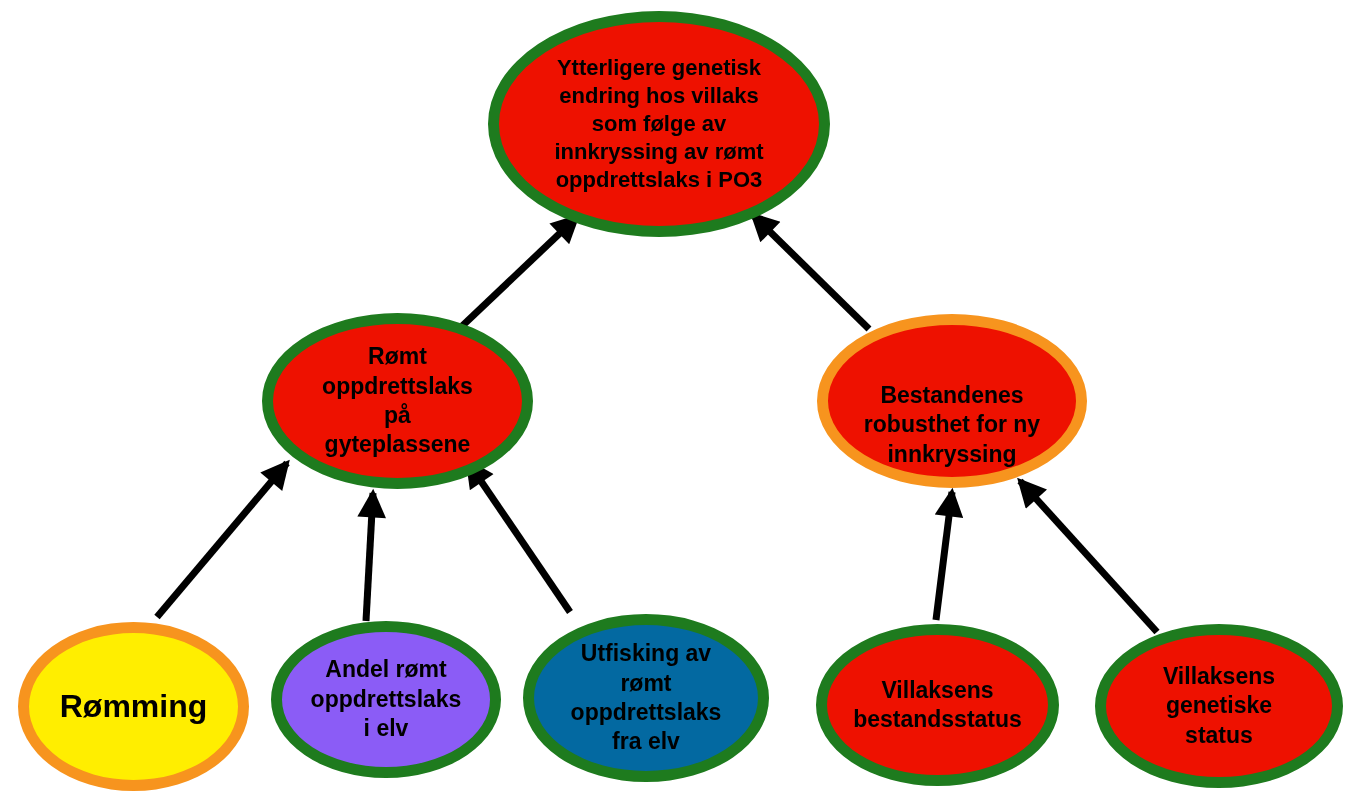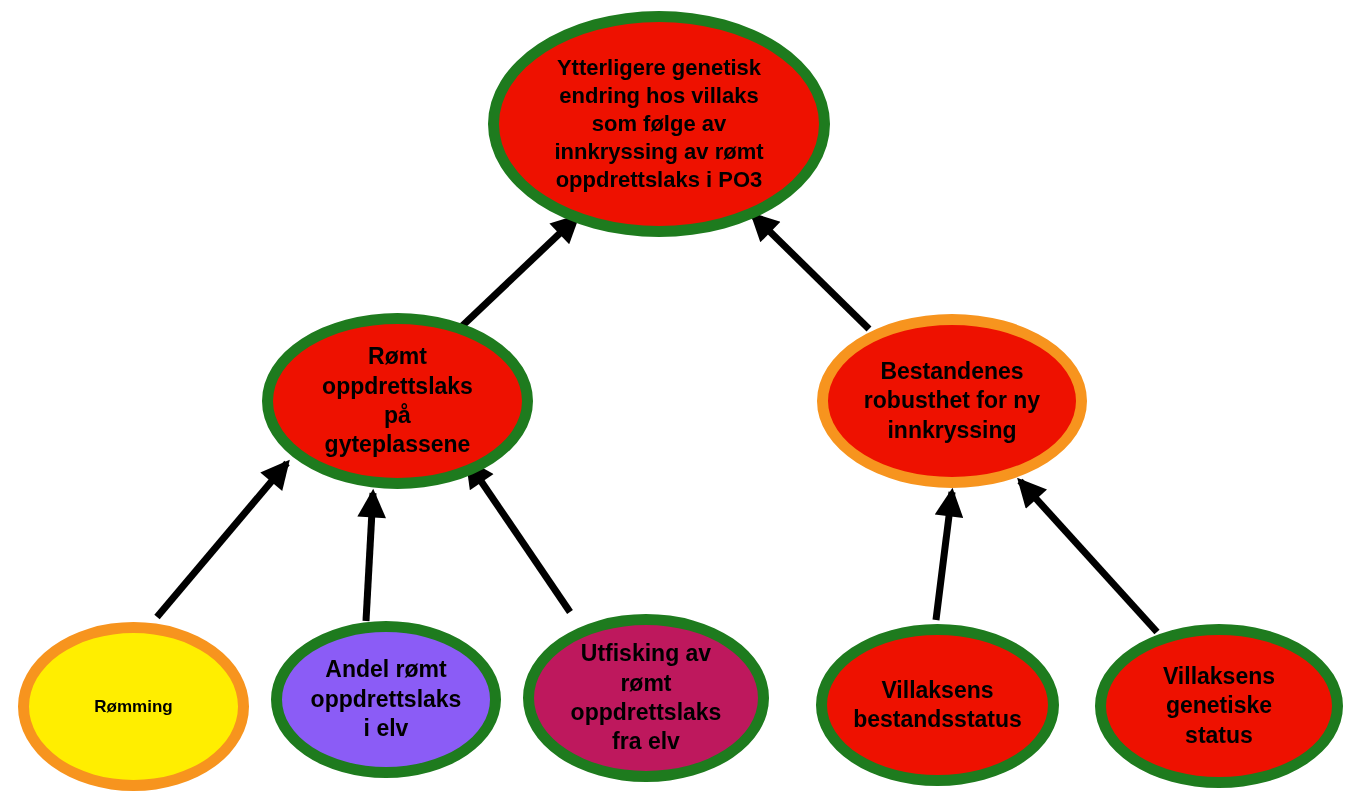--- a/index.html
+++ b/index.html
@@ -44,23 +44,23 @@
   .node .label {
     white-space: pre-line;
     font-weight: bold;
     color: #000000;
     font-size: 23px;
     line-height: 1.28;
   }
   #node-top        { left: 488px; top: 11px;  width: 342px; height: 226px; justify-content: center; }
   #node-top .label { font-size: 22px; }
   #node-gyteplassene    { left: 262px;  top: 313px; width: 271px; height: 176px; }
-  #node-robusthet       { left: 817px;  top: 314px; width: 270px; height: 174px; }
+  #node-robusthet       { left: 817px;  top: 314px; width: 270px; height: 174px; align-items: flex-end; }
   #node-romming         { left: 18px;   top: 622px; width: 231px; height: 169px; }
-  #node-romming .label  { font-size: 17px; }
+  #node-romming .label  { font-size: 32px; }
   #node-andel_romt      { left: 271px;  top: 621px; width: 230px; height: 157px; }
   #node-utfisking       { left: 523px;  top: 614px; width: 246px; height: 168px; }
   #node-bestandsstatus  { left: 816px;  top: 624px; width: 243px; height: 162px; }
   #node-genetisk_status { left: 1095px; top: 624px; width: 248px; height: 164px; }
 </style>
 </head>
 <body>
 
 <div class="canvas">
 
@@ -103,21 +103,21 @@
   <div class="node" id="node-romming" style="background: rgb(255, 238, 0); border-color: rgb(247, 148, 30);">
     <span class="label">Rømming</span>
   </div>
 
   <div class="node" id="node-andel_romt" style="background: #8b5cf6; border-color: rgb(30, 123, 30);">
     <span class="label">Andel rømt
 oppdrettslaks
 i elv</span>
   </div>
 
-  <div class="node" id="node-utfisking" style="background: #be185d; border-color: rgb(30, 123, 30);">
+  <div class="node" id="node-utfisking" style="background: #0369a1; border-color: rgb(30, 123, 30);">
     <span class="label">Utfisking av
 rømt
 oppdrettslaks
 fra elv</span>
   </div>
 
   <div class="node" id="node-bestandsstatus" style="background: rgb(238, 17, 0); border-color: rgb(30, 123, 30);">
     <span class="label">Villaksens
 bestandsstatus</span>
   </div>

